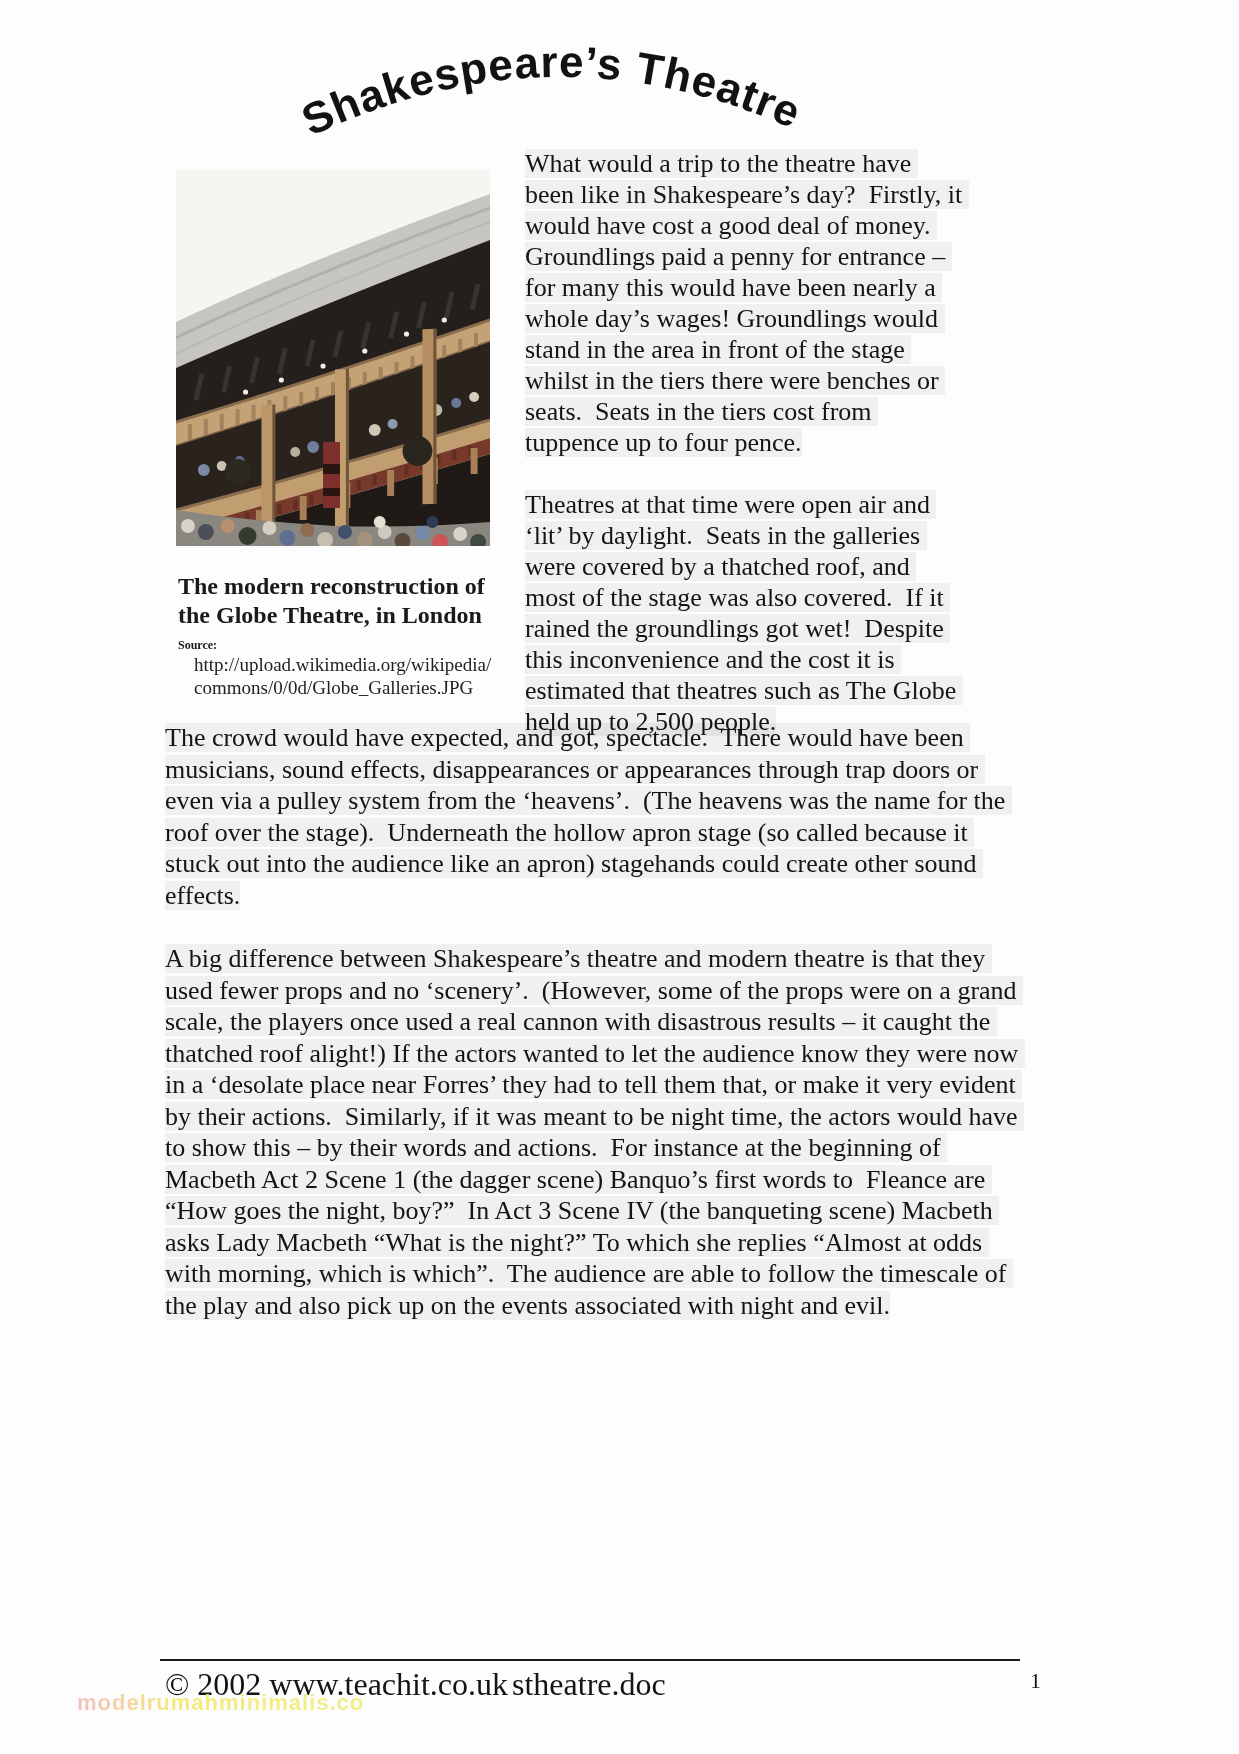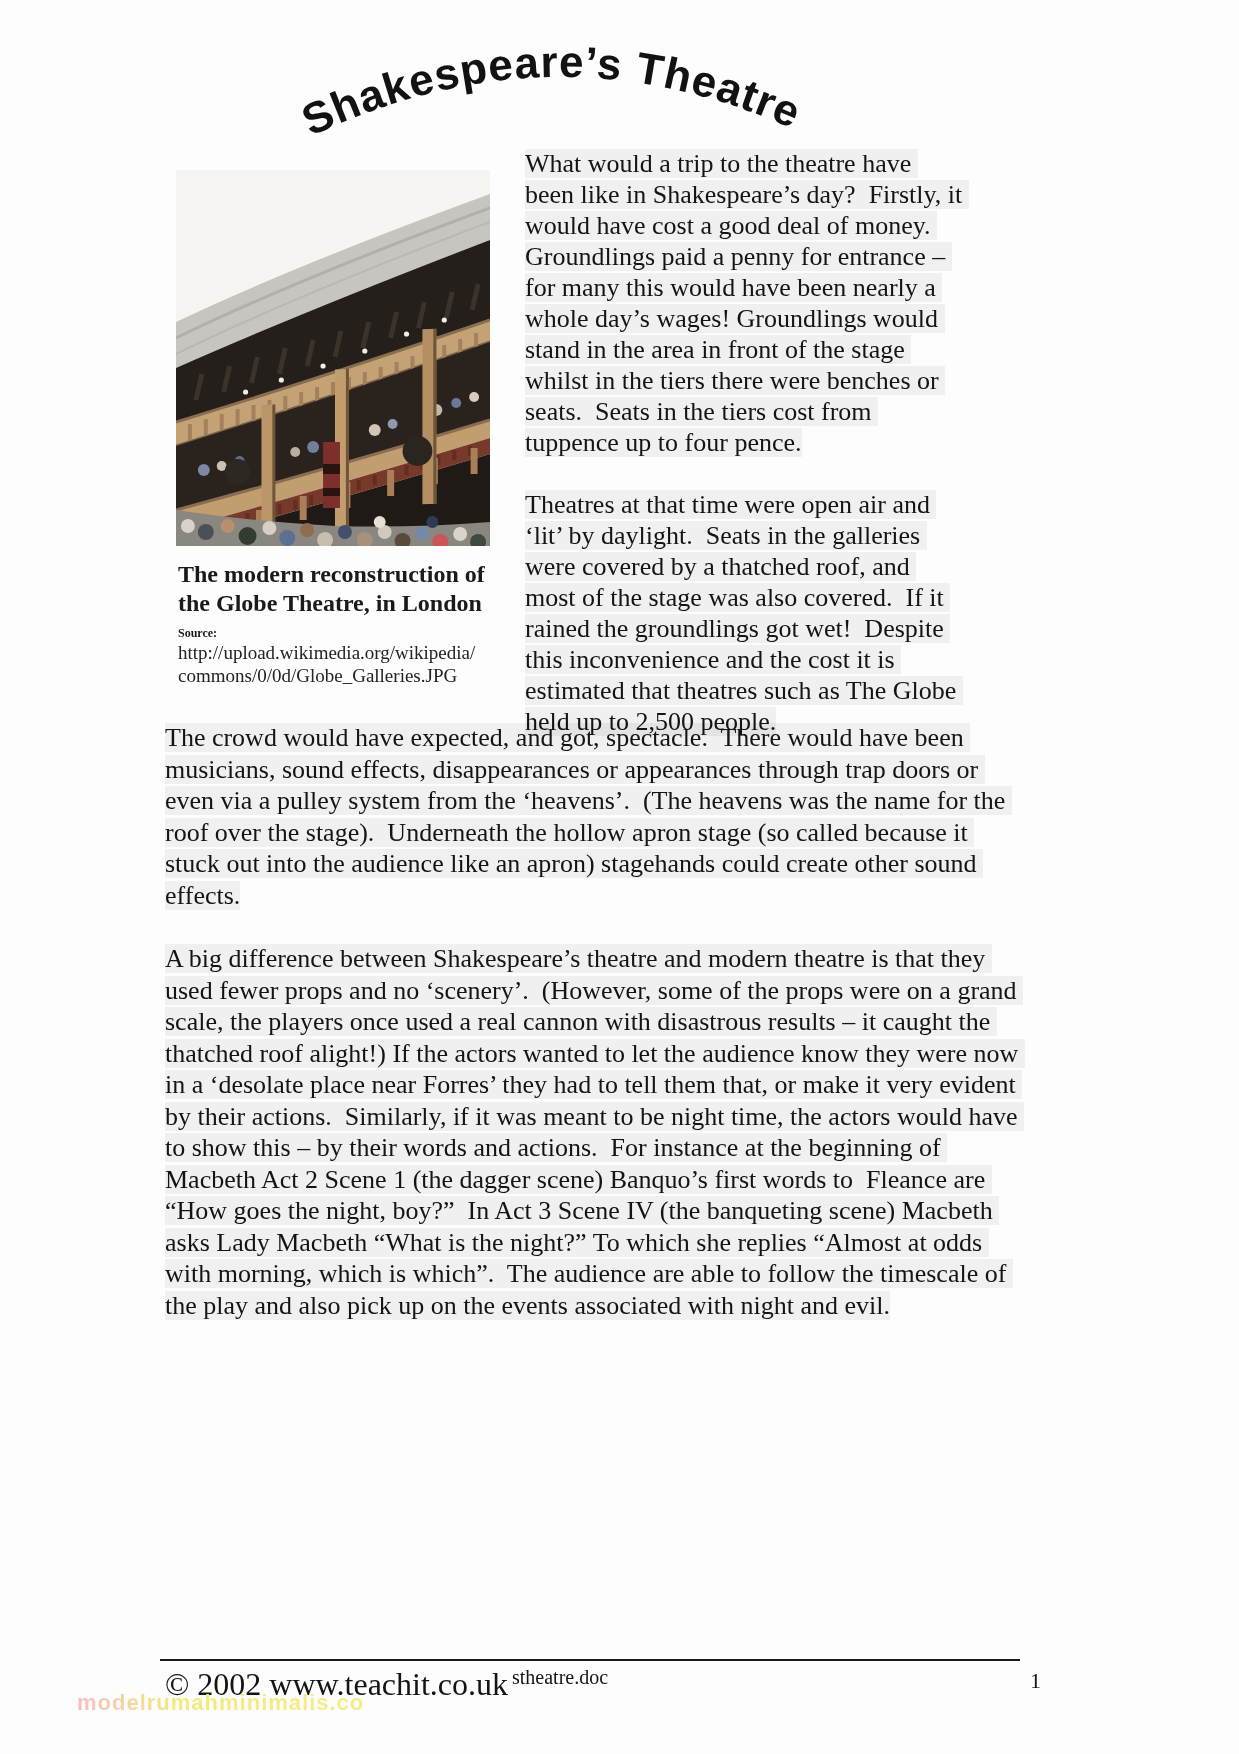--- a/index.html
+++ b/index.html
@@ -19,26 +19,26 @@
     font-size:44px;
     fill:#121212;
     letter-spacing:1px;
   }
   
   .photo{
     position:absolute;left:176px;top:170px;width:314px;height:376px;
   }
   .photo svg{width:100%;height:100%;display:block;}
   
-  .caption-block{position:absolute;left:178px;top:560px;width:330px;}
+  .caption-block{position:absolute;left:178px;top:572px;width:330px;}
   .caption{
     font-weight:bold;font-size:24px;line-height:29px;color:#1a1a1a;
   }
   .source-label{font-weight:bold;font-size:12px;margin-top:8px;color:#1a1a1a;}
-  .source-url{font-size:19px;line-height:23px;color:#222;}
+  .source-url{font-size:19px;line-height:23px;color:#222;margin-left:16px;}
   
   .t span{
     background:rgba(0,0,0,0.05);
     box-decoration-break:clone;
     -webkit-box-decoration-break:clone;
     white-space:pre-wrap;
   }
   .col{
     position:absolute;left:525px;top:148px;width:450px;
     font-size:26px;line-height:31px;
@@ -48,21 +48,21 @@
     position:absolute;left:165px;top:722px;width:862px;
     font-size:26px;line-height:31.5px;
   }
   .bodytext p{margin:0 0 32px 0;}
   
   .footer-rule{
     position:absolute;left:160px;top:1659px;width:860px;height:0;
     border-top:2px solid #1a1a1a;
   }
   .footer-copyright{position:absolute;left:165px;top:1666px;font-size:32px;}
-  .footer-filename{position:absolute;left:512px;top:1666px;font-size:20px;}
+  .footer-filename{position:absolute;left:512px;top:1666px;font-size:32px;}
   .footer-page{position:absolute;left:1030px;top:1668px;font-size:22px;}
   
   .watermark{
     position:absolute;left:33px;top:1690px;
     font-family:"Liberation Sans", sans-serif;
     font-weight:bold;font-size:22px;letter-spacing:1px;
     background:linear-gradient(90deg,#f5b8bd 0%,#f3e96e 35%,#f1ee7a 100%);
     -webkit-background-clip:text;background-clip:text;
     color:transparent;
     opacity:0.9;

